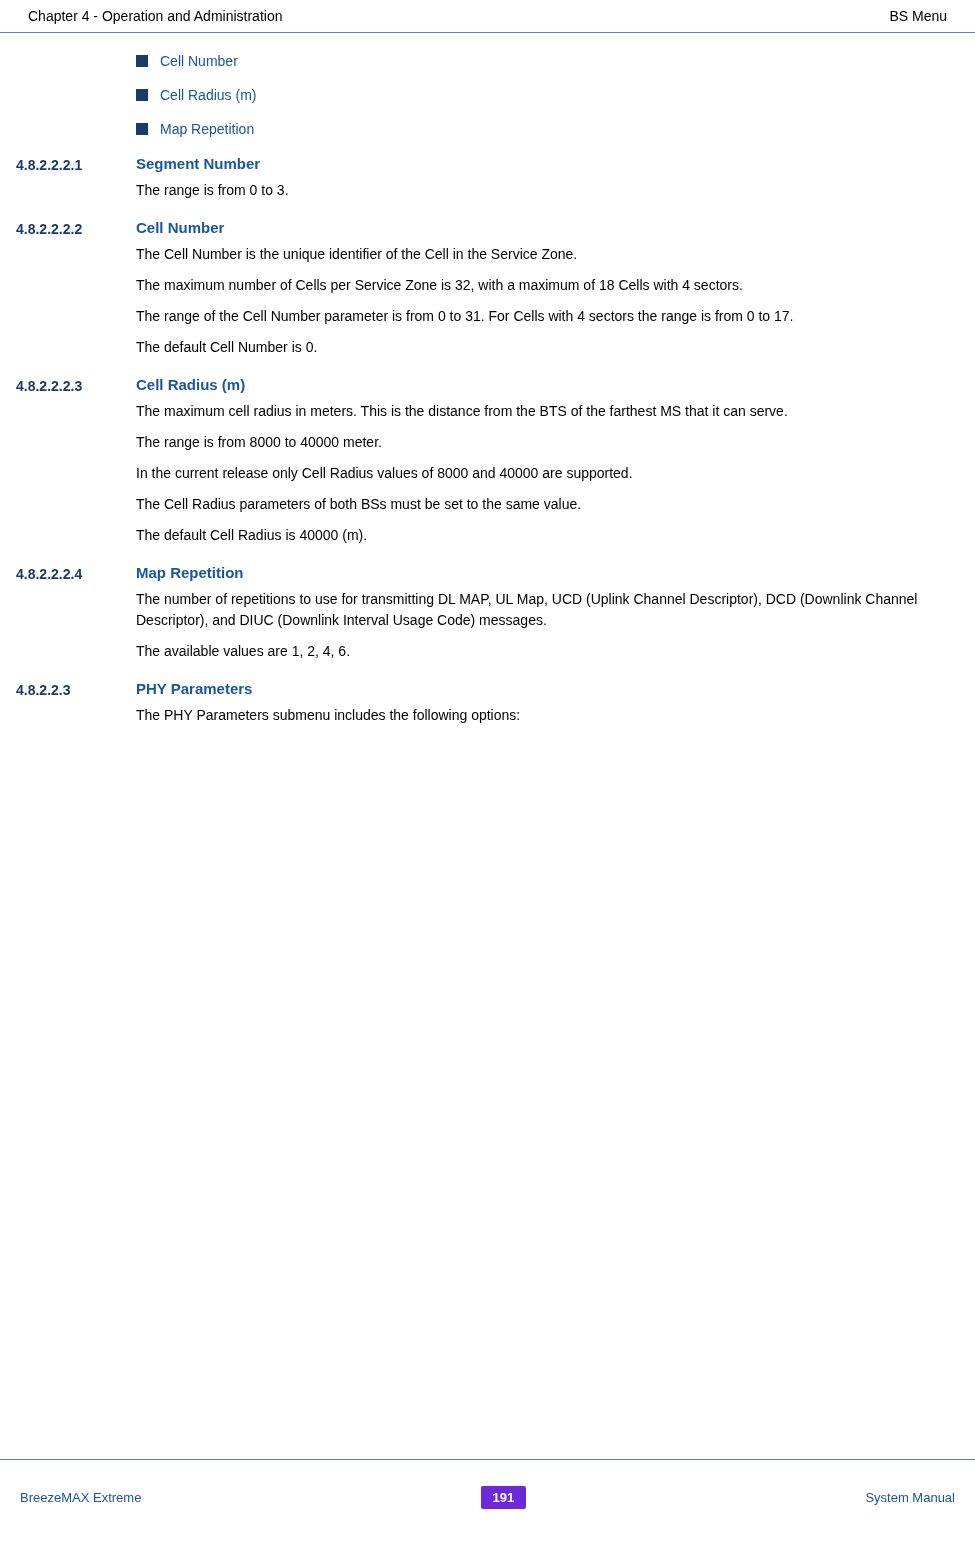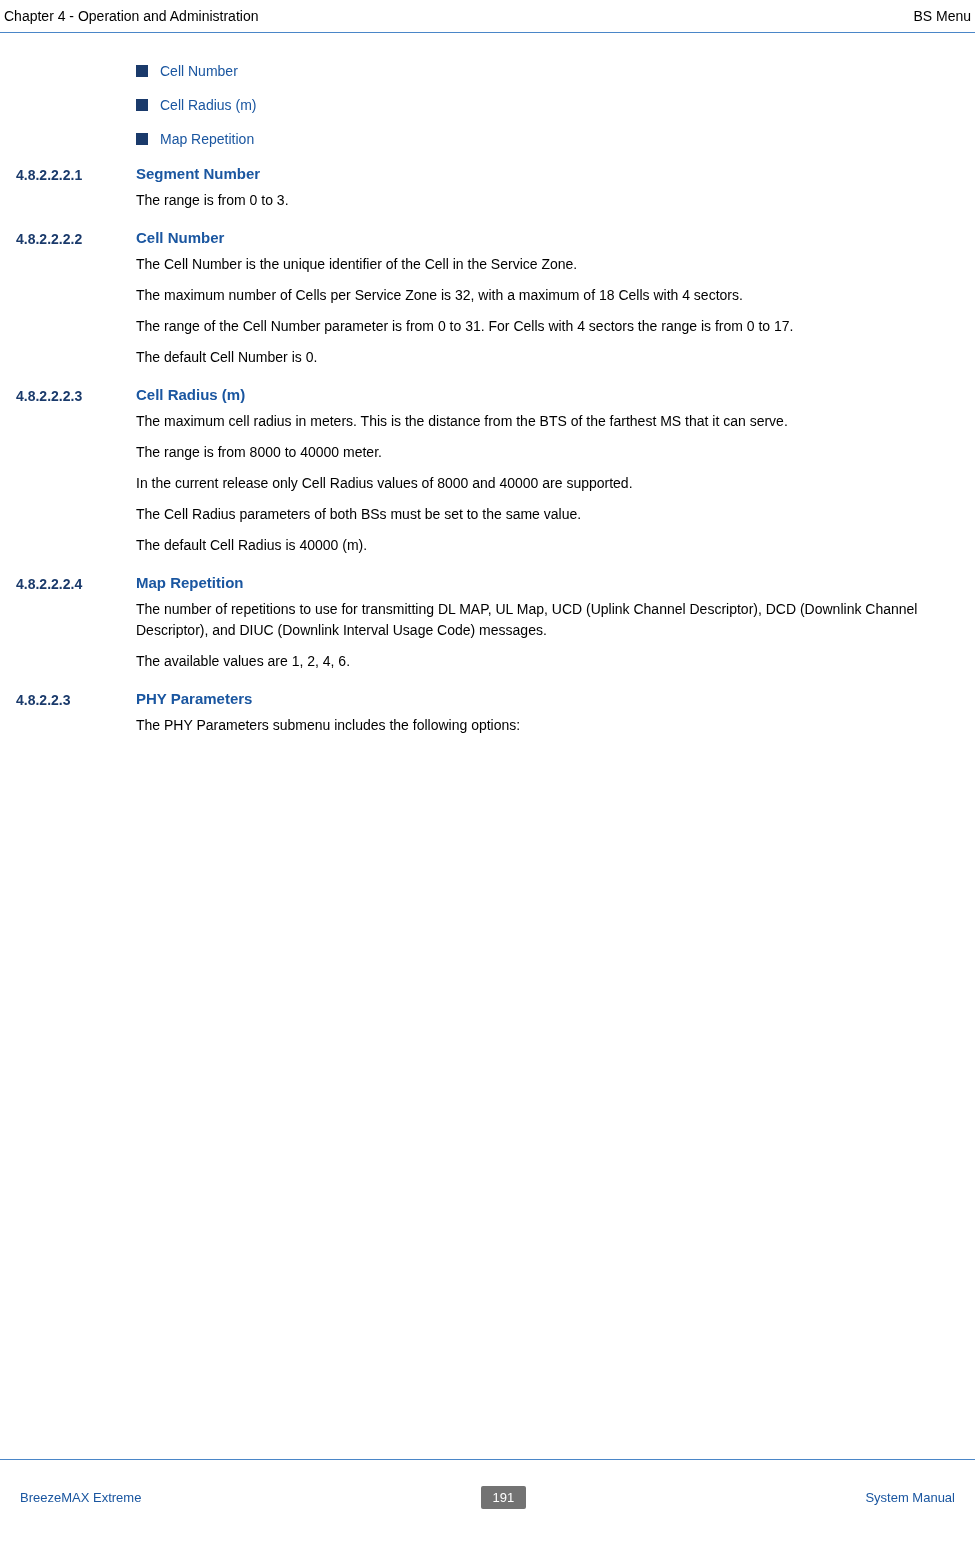--- a/index.html
+++ b/index.html
@@ -8,23 +8,23 @@
       font-size: 14px;
       color: #000;
       background: #fff;
       width: 975px;
       min-height: 1545px;
     }
     .page-header {
       display: flex;
       justify-content: space-between;
       align-items: flex-end;
-      padding: 8px 4px;
+      padding: 8px 28px;
       border-bottom: 1px solid #4a86c8;
-      margin-bottom: 20px;
+      margin-bottom: 10px;
     }
     .content {
       padding: 10px 40px 40px 16px;
     }
     .bullet-list {
       margin-left: 120px;
       margin-bottom: 10px;
     }
     .bullet-item {
       display: flex;
@@ -74,25 +74,26 @@
       justify-content: space-between;
       align-items: center;
       padding: 26px 20px;
       border-top: 1px solid #4a86c8;
       position: absolute;
       bottom: 10px;
       left: 0;
       right: 0;
     }
     .page-number-box {
-      background: #737373;
+      background: #6d28d9;
       color: #fff;
       padding: 4px 12px;
       font-size: 13px;
       border-radius: 2px;
+      font-weight: bold;
     }
   </style>
 </head>
 <body>
 
 <div class="page-header">
   <span>Chapter 4 - Operation and Administration</span>
   <span>BS Menu</span>
 </div>
 

